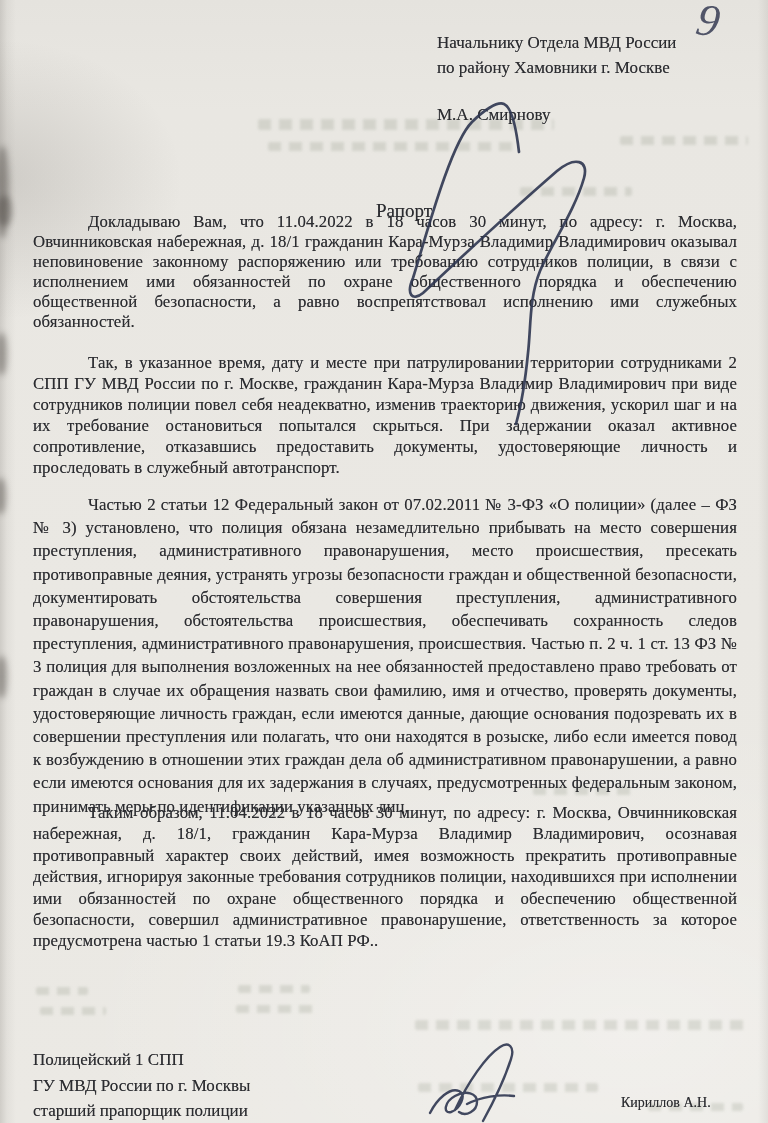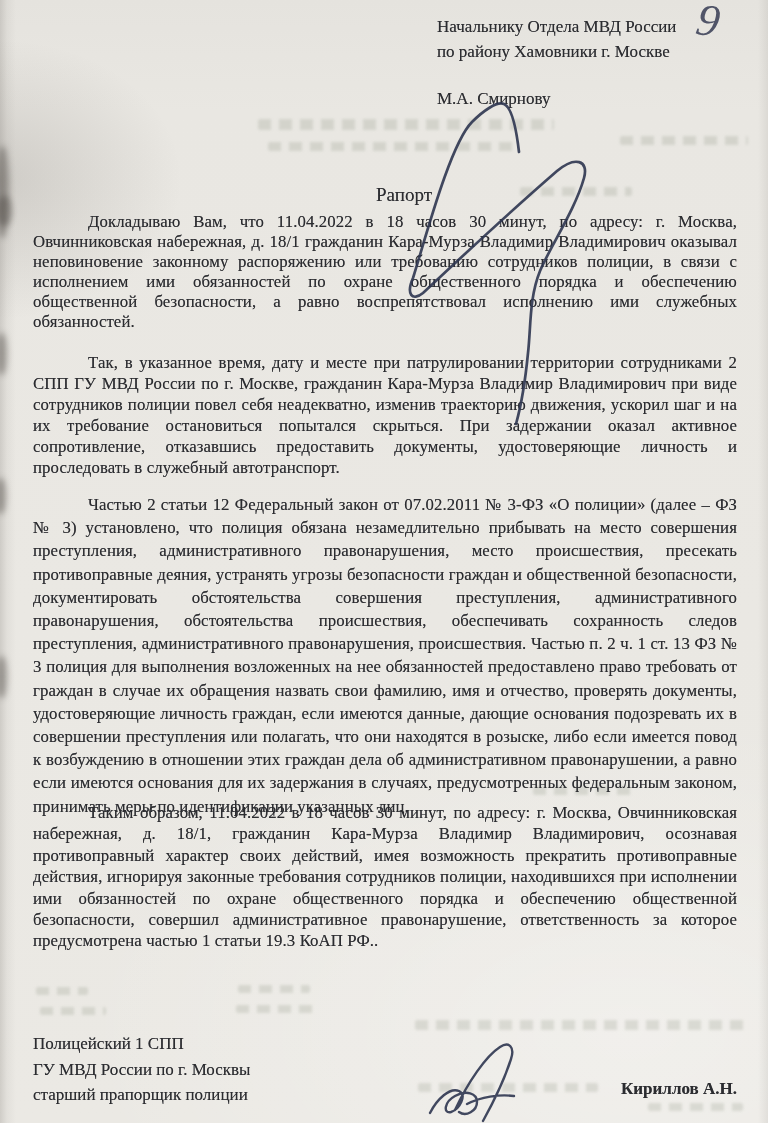--- a/index.html
+++ b/index.html
@@ -7,33 +7,33 @@
     position:relative;width:768px;height:1123px;overflow:hidden;
     font-family:"Liberation Serif","DejaVu Serif",serif;
     color:#2b2c30;
     background:
       radial-gradient(260px 200px at 0% 16%, rgba(70,64,58,.16), rgba(0,0,0,0) 70%),
       linear-gradient(90deg, rgba(62,56,50,.16) 0px, rgba(62,56,50,.05) 7px, rgba(0,0,0,0) 16px),
       linear-gradient(270deg, rgba(62,56,50,.08) 0px, rgba(0,0,0,0) 10px),
       radial-gradient(900px 520px at 82% 92%, rgba(255,255,255,.30), rgba(0,0,0,0) 62%),
       linear-gradient(180deg,#e5e3de 0%,#e9e7e2 10%,#eae8e3 55%,#ebe9e4 100%);
   }
-  .txt{text-shadow:0 0 .6px rgba(45,45,52,.55);}
+  .txt{text-shadow:0 0 .6px rgba(45,45,52,.55);margin-top:16px;}
   .recipient{position:absolute;left:437px;top:14px;font-size:17px;line-height:25px;}
   .recipient .gap{height:22px;}
   .title{position:absolute;left:0;top:184px;width:100%;text-align:center;
          font-size:19px;transform:translateX(20px);}
   p.body{position:absolute;left:33px;width:704px;margin:0;text-align:justify;
          text-indent:55px;font-size:16.8px;letter-spacing:.1px;}
   .p1{top:212px;line-height:20px;}
   .p2{top:352px;line-height:21px;}
   .p3{top:493px;line-height:23.2px;}
   .p4{top:802px;line-height:21.4px;}
   .footerblock{position:absolute;left:33px;top:1031px;font-size:17px;line-height:25.5px;}
-  .signer{position:absolute;left:621px;top:1079px;font-size:17px;font-weight:bold;}
+  .signer{position:absolute;left:621px;top:1079px;font-size:14px;}
   .pgnum{
     position:absolute;left:697px;top:-4px;width:50px;
     font-size:45px;font-style:italic;color:#3c4158;opacity:.88;
     transform:rotate(7deg) skewX(-4deg);
     font-family:"Liberation Serif",serif;
   }
   svg.inklayer{position:absolute;left:0;top:0;pointer-events:none;}
   .ghost{position:absolute;border-radius:2px;filter:blur(1.4px);opacity:.55;
          background:repeating-linear-gradient(90deg, rgba(128,136,118,.38) 0 13px, rgba(0,0,0,0) 13px 21px);}
   .blotch{position:absolute;background:rgba(55,50,45,.38);filter:blur(3px);border-radius:45%;}

